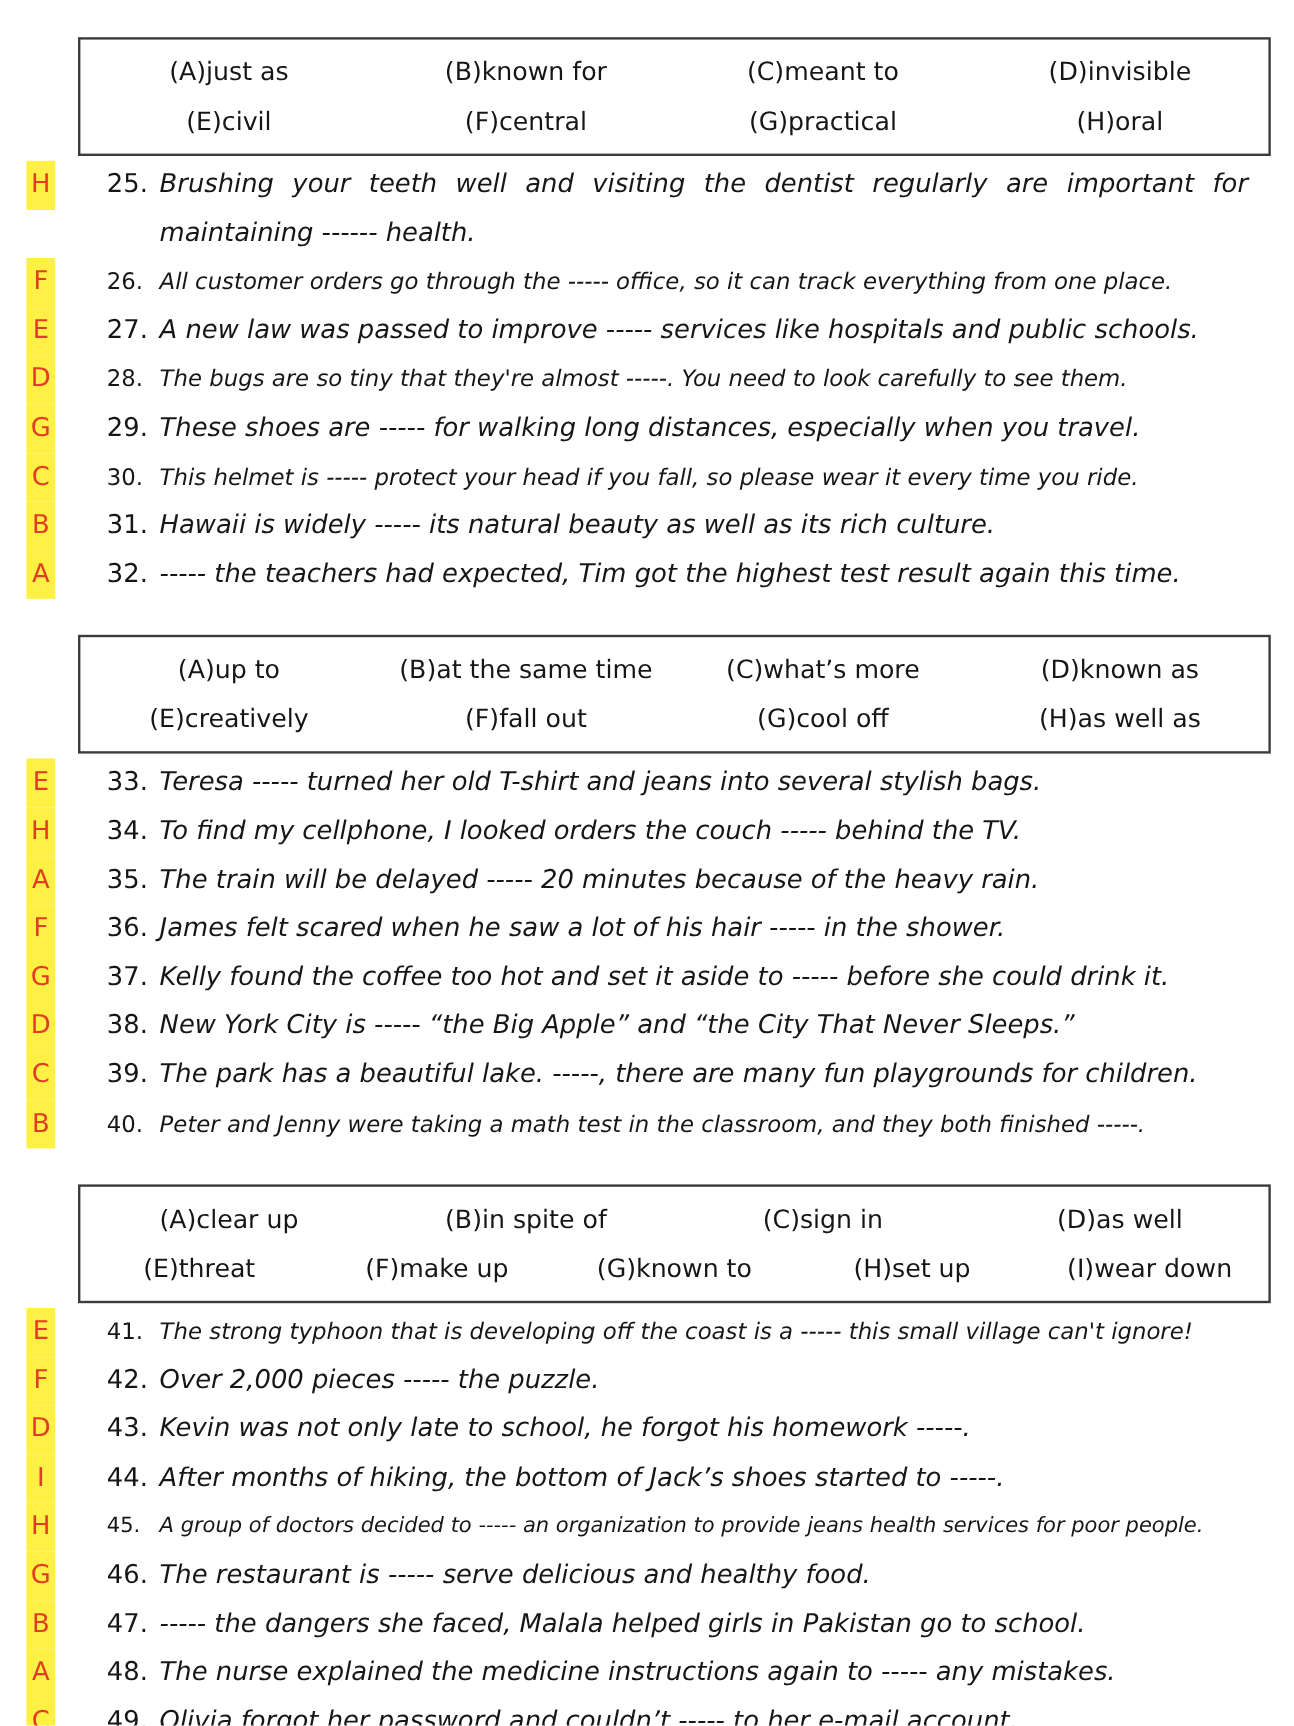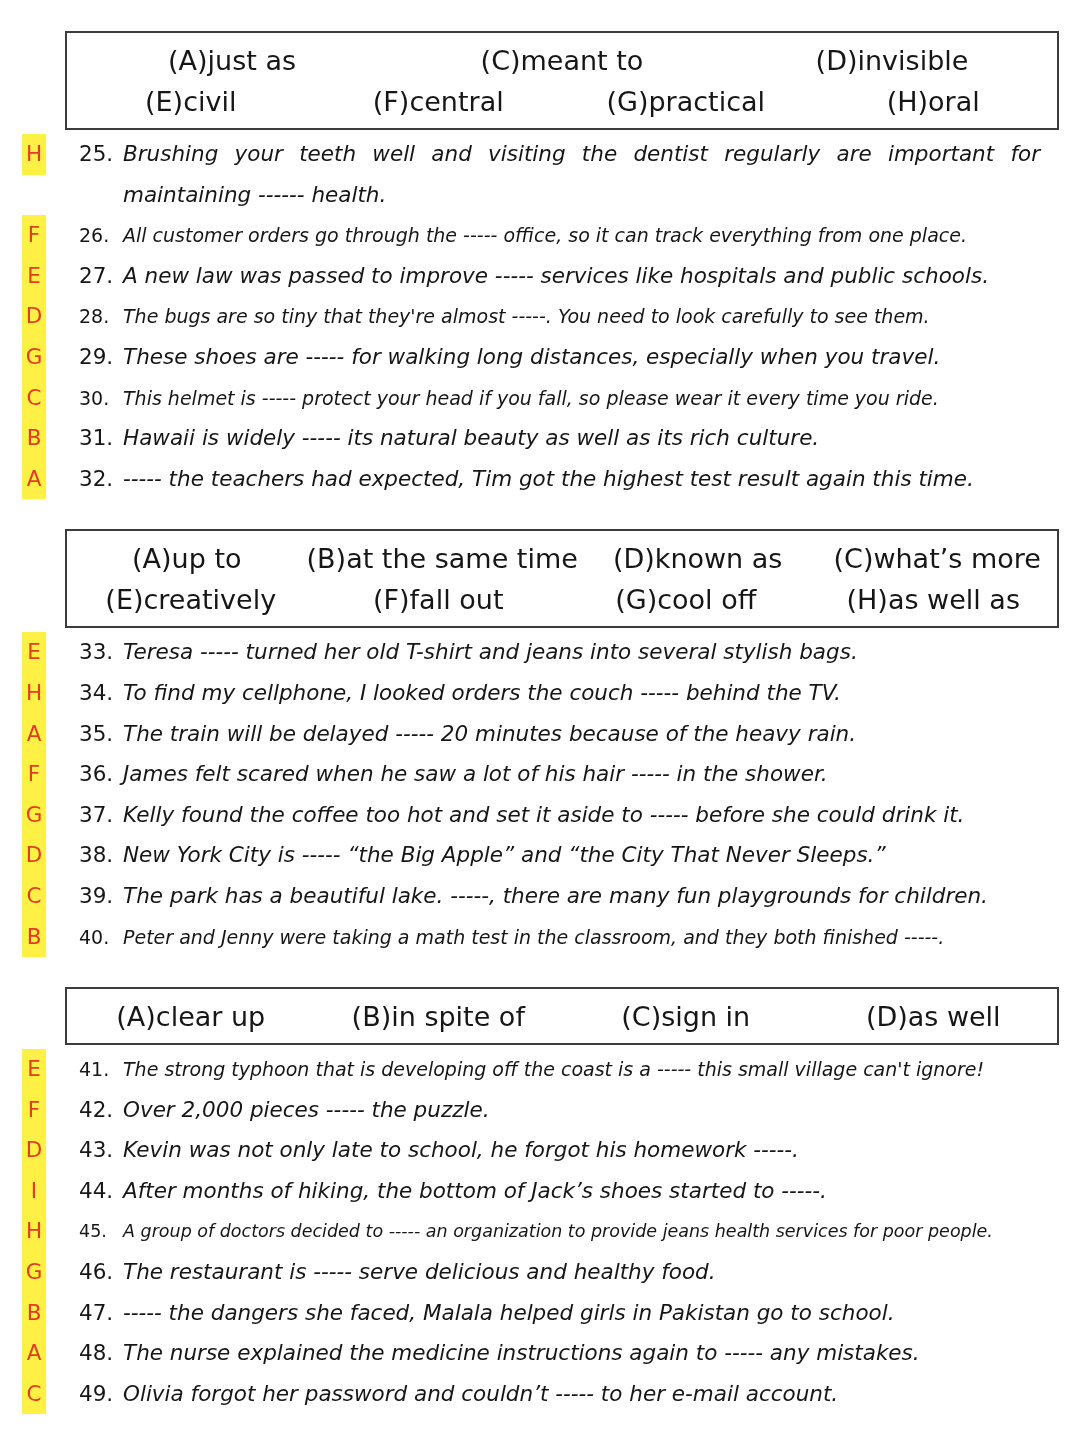--- a/index.html
+++ b/index.html
@@ -13,45 +13,46 @@
   #worksheet { position:relative; width:1078px; }
 
   
   .word-bank {
     margin:30px 19px 0 65px;
     border:2px solid #3c3c3c;
     padding:7px 0 6px 0;
     background:#fff;
   }
   #worksheet > .word-bank:first-child { margin-top:31px; }
-  .wb-row { display:flex; line-height:41px; font-size:27px; }
+  .wb-row { display:flex; line-height:41px; font-size:21px; }
   .wb-cell { flex:1; text-align:center; white-space:nowrap; }
 
   
   .q-list { margin-top:4px; }
   .q-row { display:flex; align-items:flex-start; line-height:40.6px; font-size:21.5px; }
   .q-row.size-small  { font-size:19px; }
   .q-row.size-xsmall { font-size:17.5px; }
   .q-answer {
     flex:none; width:24px; height:40.6px;
     margin-left:22px;
     text-align:center;
     font-size:21.5px;
   }
-  .q-num  { flex:none; width:44px; margin-left:33px; white-space:nowrap; }
+  .q-num  { flex:none; width:44px; margin-left:43px; white-space:nowrap; }
   .q-text { flex:1; padding-right:16px;font-style:italic; }
   .line-justify { text-align:justify; text-align-last:justify; padding-right:22px; }
 </style>
 </head>
 <body>
 
 <div id="worksheet">
     <div class="word-bank" style="border-color: rgb(60, 60, 60);">
       <div class="wb-row">
         <div class="wb-cell">(A)just as</div>
+        <div class="wb-cell">(B)known for</div>
         <div class="wb-cell">(C)meant to</div>
         <div class="wb-cell">(D)invisible</div>
       </div>
       <div class="wb-row">
         <div class="wb-cell">(E)civil</div>
         <div class="wb-cell">(F)central</div>
         <div class="wb-cell">(G)practical</div>
         <div class="wb-cell">(H)oral</div>
       </div>
     </div>
@@ -97,22 +98,22 @@
       <div class="q-row size-normal">
         <span class="q-answer" style="background: rgb(255, 240, 70); color: rgb(226, 60, 37);">A</span>
         <span class="q-num">32.</span>
         <span class="q-text">----- the teachers had expected, Tim got the highest test result again this time.</span>
       </div>
     </div>
     <div class="word-bank" style="border-color: rgb(60, 60, 60);">
       <div class="wb-row">
         <div class="wb-cell">(A)up to</div>
         <div class="wb-cell">(B)at the same time</div>
+        <div class="wb-cell">(C)what’s more</div>
         <div class="wb-cell">(D)known as</div>
-        <div class="wb-cell">(C)what’s more</div>
       </div>
       <div class="wb-row">
         <div class="wb-cell">(E)creatively</div>
         <div class="wb-cell">(F)fall out</div>
         <div class="wb-cell">(G)cool off</div>
         <div class="wb-cell">(H)as well as</div>
       </div>
     </div>
     <div class="q-list">
       <div class="q-row size-normal">
@@ -156,20 +157,27 @@
         <span class="q-text">Peter and Jenny were taking a math test in the classroom, and they both finished -----.</span>
       </div>
     </div>
     <div class="word-bank" style="border-color: rgb(60, 60, 60);">
       <div class="wb-row">
         <div class="wb-cell">(A)clear up</div>
         <div class="wb-cell">(B)in spite of</div>
         <div class="wb-cell">(C)sign in</div>
         <div class="wb-cell">(D)as well</div>
       </div>
+      <div class="wb-row">
+        <div class="wb-cell">(E)threat</div>
+        <div class="wb-cell">(F)make up</div>
+        <div class="wb-cell">(G)known to</div>
+        <div class="wb-cell">(H)set up</div>
+        <div class="wb-cell">(I)wear down</div>
+      </div>
     </div>
     <div class="q-list">
       <div class="q-row size-small">
         <span class="q-answer" style="background: rgb(255, 240, 70); color: rgb(226, 60, 37);">E</span>
         <span class="q-num">41.</span>
         <span class="q-text">The strong typhoon that is developing off the coast is a ----- this small village can't ignore!</span>
       </div>
       <div class="q-row size-normal">
         <span class="q-answer" style="background: rgb(255, 240, 70); color: rgb(226, 60, 37);">F</span>
         <span class="q-num">42.</span>

